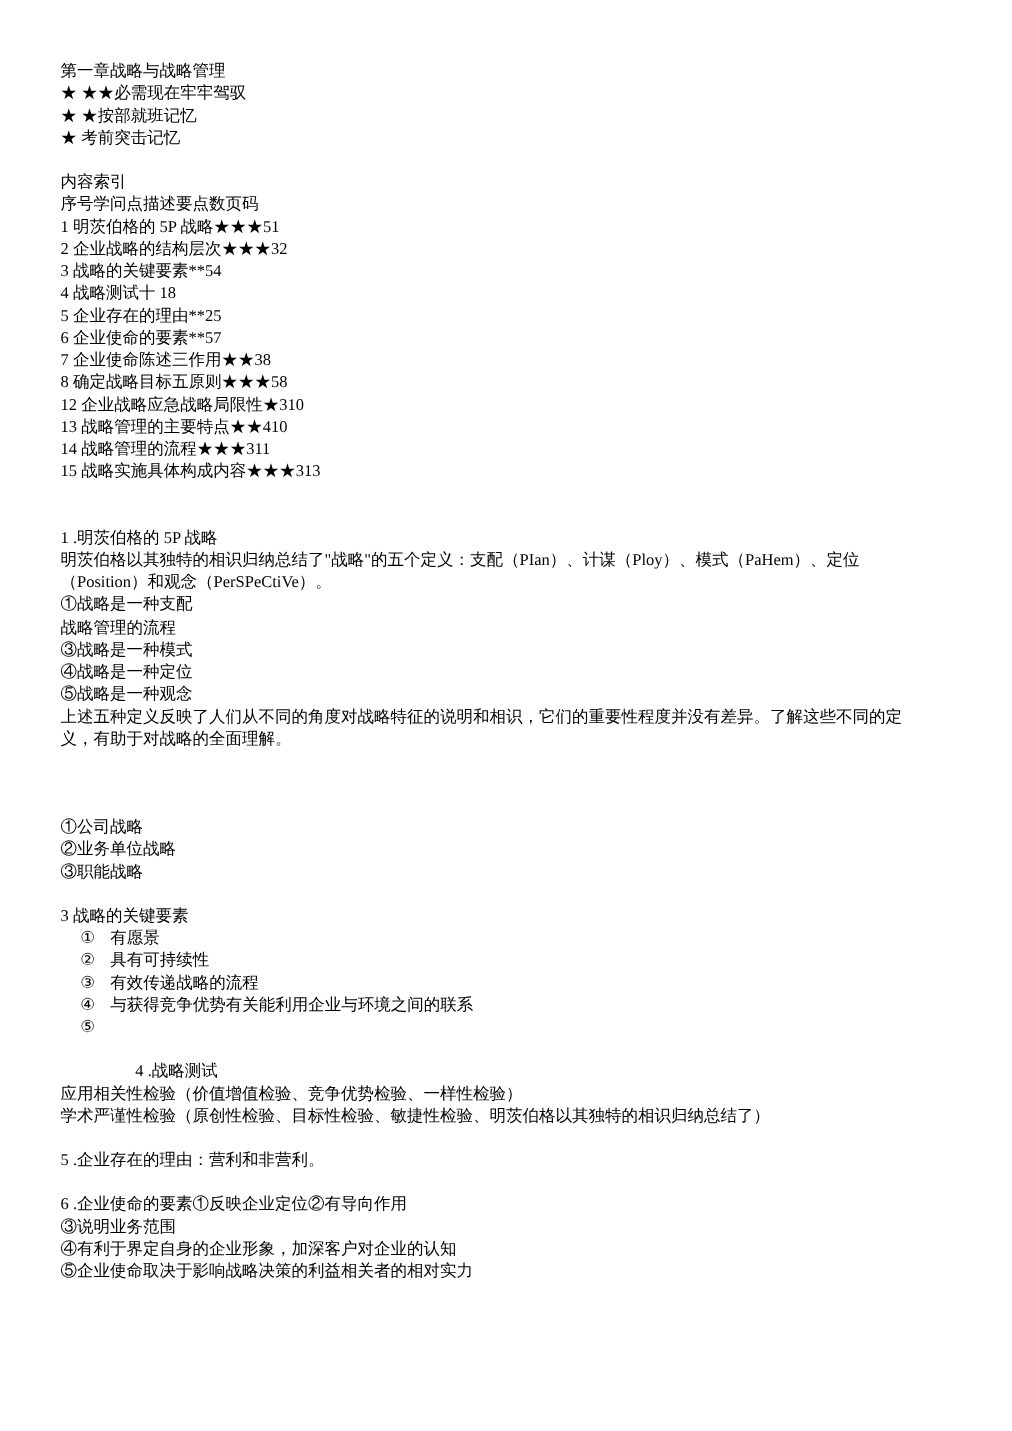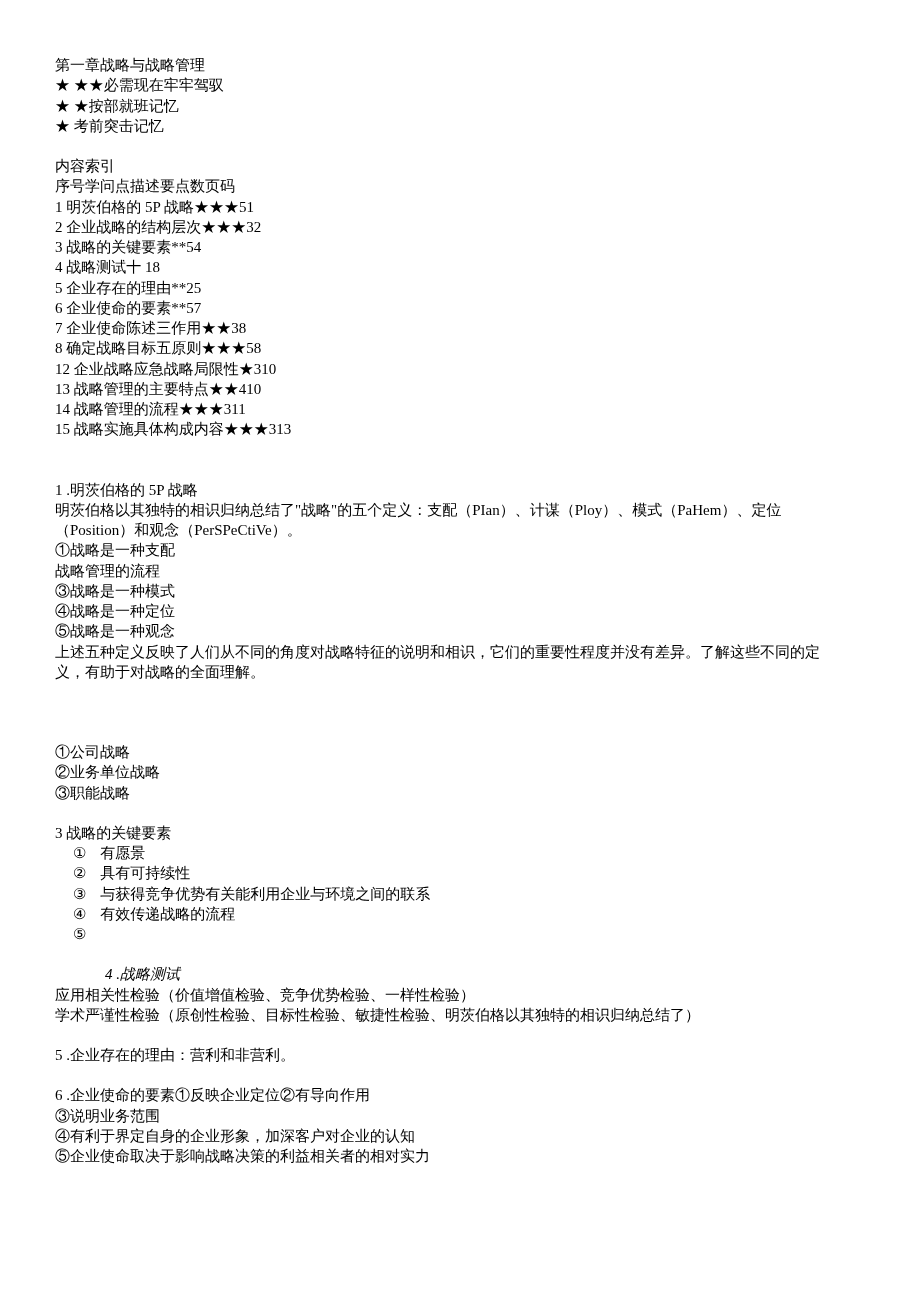--- a/index.html
+++ b/index.html
@@ -21,21 +21,21 @@
     display: inline-block;
     vertical-align: top;
     margin-left: 18px;
     margin-right: 10px;
   }
   .circled-col > div { line-height: 1.35; }
   .elems-col {
     display: inline-block;
     vertical-align: top;
   }
-  .indent-num { margin-left: 50px; font-style: italic; }
+  .indent-num { margin-left: 68px; }
   .sec1-summary { max-width: 810px; }
 </style>
 </head>
 <body>
 
 <div class="page">
 
   <div>第一章战略与战略管理</div>
   <div>★ ★★必需现在牢牢驾驭</div>
   <div>★ ★按部就班记忆</div>
@@ -82,22 +82,22 @@
     <div class="circled-col">
       <div>①</div>
       <div>②</div>
       <div>③</div>
       <div>④</div>
       <div>⑤</div>
     </div>
     <div class="elems-col">
       <div>有愿景</div>
       <div>具有可持续性</div>
+      <div>有效传递战略的流程</div>
       <div>与获得竞争优势有关能利用企业与环境之间的联系</div>
-      <div>有效传递战略的流程</div>
     </div>
   </div>
 
   <div style="height:20px"></div>
 
   <div class="indent-num">4 .战略测试</div>
   <div>应用相关性检验（价值增值检验、竞争优势检验、一样性检验）</div>
   <div>学术严谨性检验（原创性检验、目标性检验、敏捷性检验、明茨伯格以其独特的相识归纳总结了）</div>
 
   <div style="height:20px"></div>

